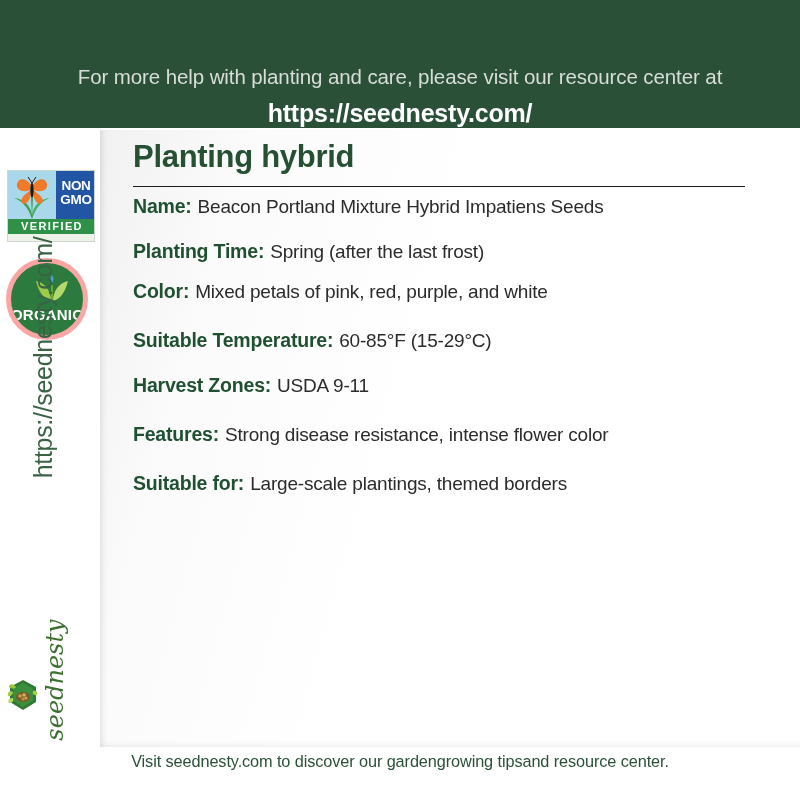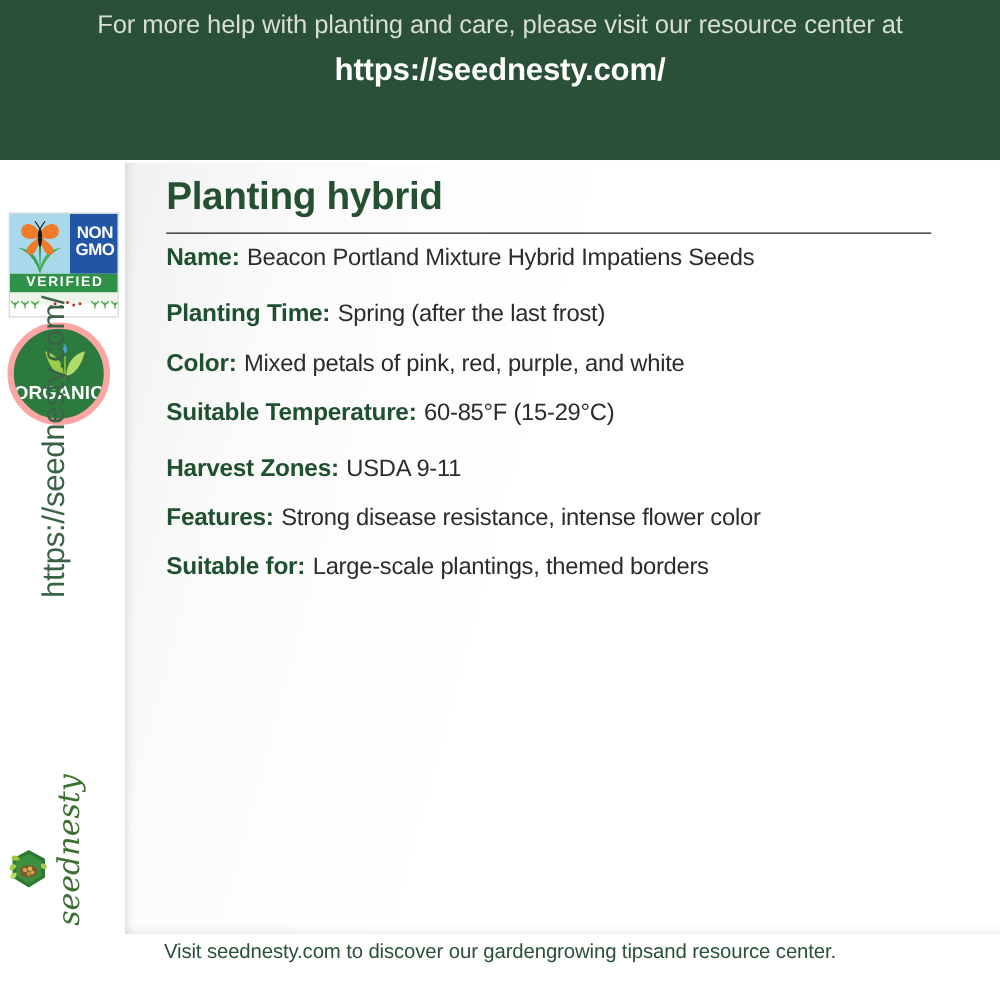--- a/index.html
+++ b/index.html
@@ -27,21 +27,21 @@
   
   .header {
     position: absolute;
     top: 0; left: 0;
     width: 800px;
     height: 128px;
     background: #2a5038;
     display: flex;
     flex-direction: column;
     align-items: center;
-    justify-content: flex-start;
+    justify-content: flex-end;
     padding-top: 8px;
   }
   .header-line1 {
     color: #d9ddd8;
     font-size: 20.5px;
     letter-spacing: -0.1px;
     white-space: nowrap;
     line-height: 1.2;
   }
   .header-line2 {
@@ -61,21 +61,21 @@
     width: 100px;
     height: 672px;
   }
 
   
   .nongmo {
     position: absolute;
     top: 42px;
     left: 7px;
     width: 88px;
-    height: 84px;
+    height: 72px;
     background: #ffffff;
     border: 1px solid #cfd8cf;
     overflow: hidden;
   }
   .nongmo-top { position: absolute; top: 0; left: 0; width: 88px; height: 48px; }
   .nongmo-sky {
     position: absolute; top: 0; left: 0; width: 48px; height: 48px;
     background: #a8d8ea;
   }
   .nongmo-blue {
@@ -237,21 +237,21 @@
     letter-spacing: -0.2px;
   }
   .spec-value {
     color: #2b2b2b;
     font-size: 19px;
     letter-spacing: -0.2px;
     margin-left: 6px;
   }
   .spec-row.gap-sm { margin-top: 17px; }
   .spec-row.gap-md { margin-top: 22px; }
-  .spec-row.gap-lg { margin-top: 16px; }
+  .spec-row.gap-lg { margin-top: 26px; }
 
   
   .footer {
     position: absolute;
     left: 0;
     top: 752px;
     width: 800px;
     text-align: center;
   }
   .footer-text {

